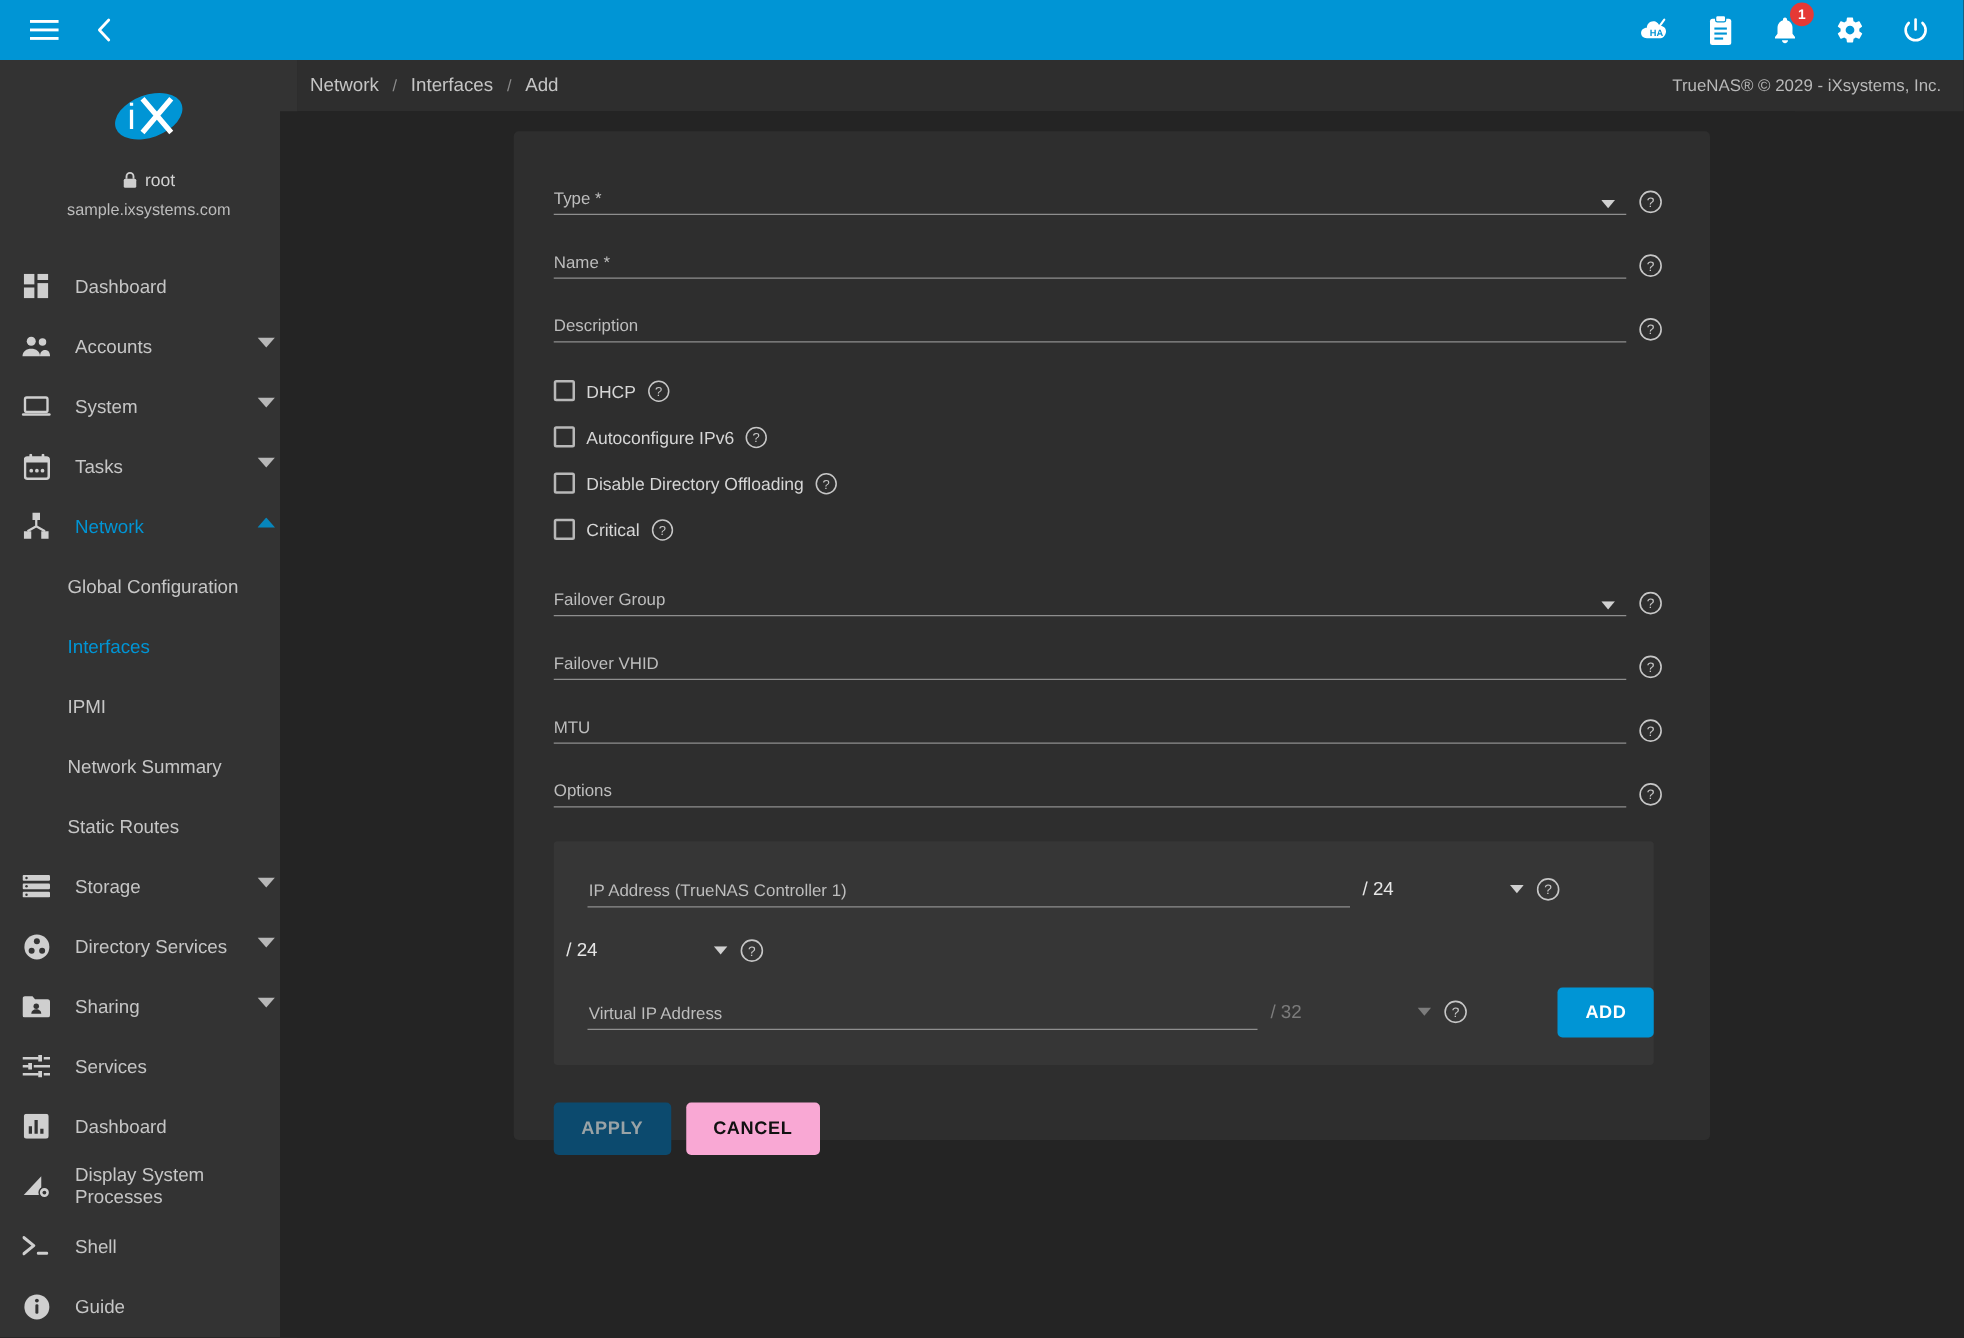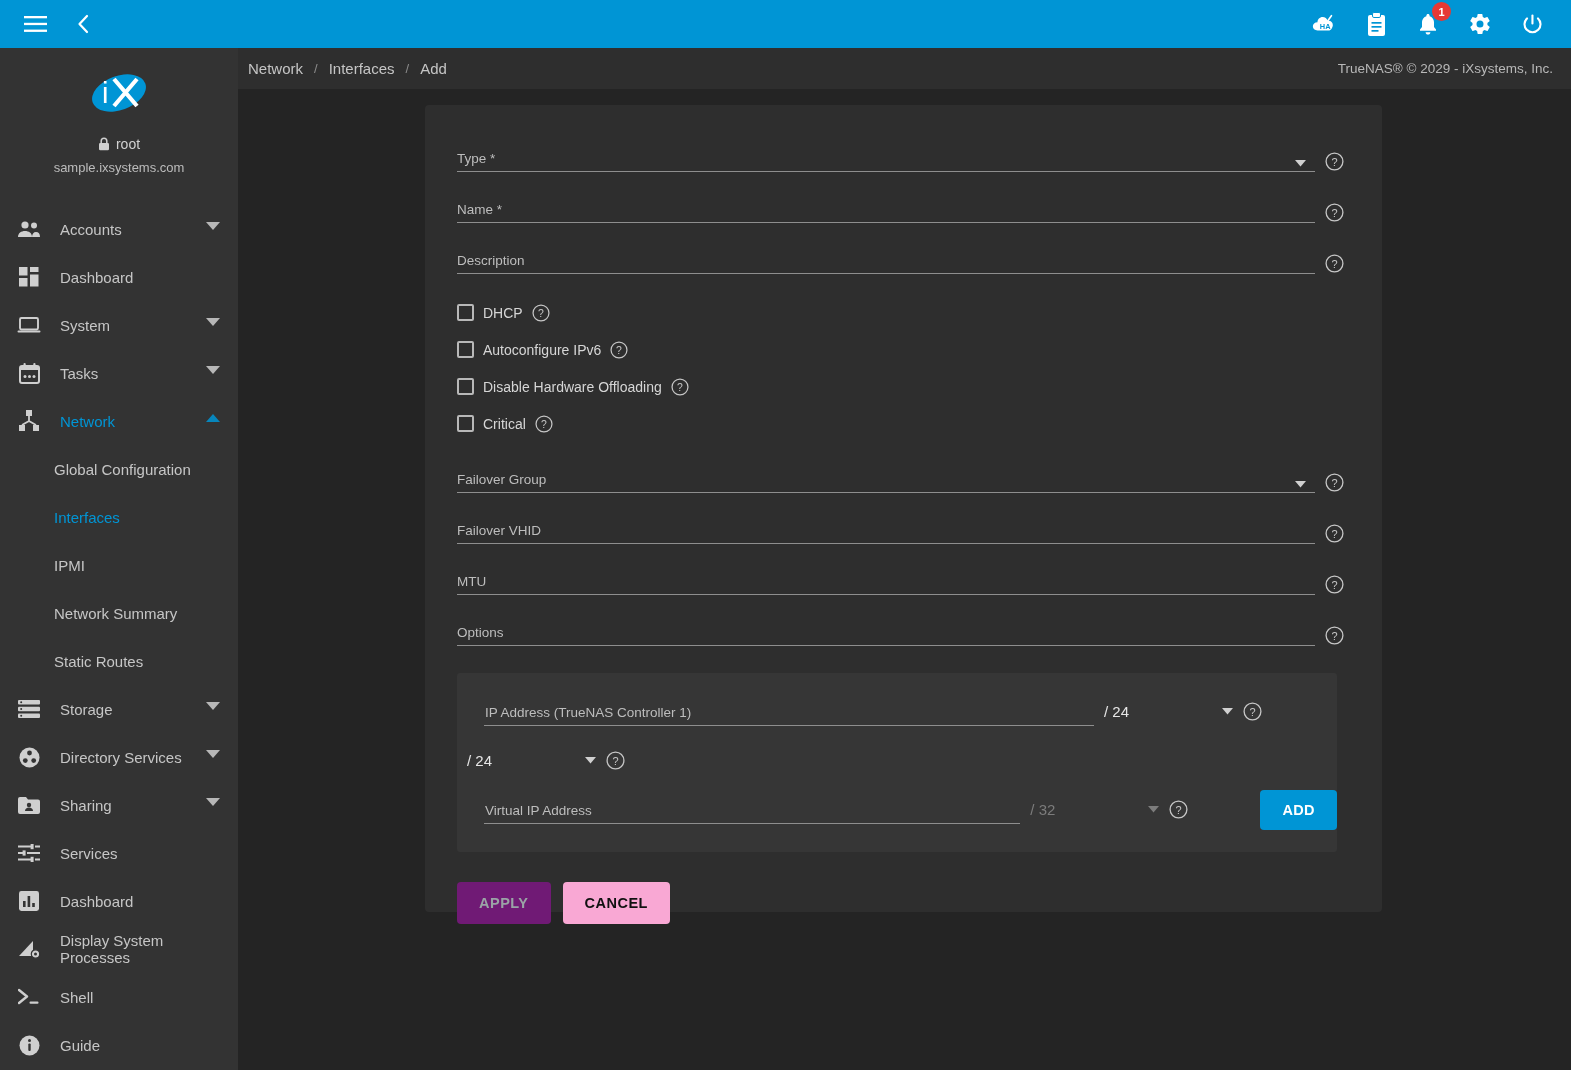--- a/index.html
+++ b/index.html
@@ -86,21 +86,21 @@
   .nav-item.active .nav-label, .nav-item.active .nav-caret { color: #0095d5; }
   .nav-item.active .nav-caret path { fill: #0095d5; }
   .sub-item {
     height: 48px; display: flex; align-items: center;
     padding-left: 54px; font-size: 15px; color: #c6c6c6; cursor: pointer;
   }
   .sub-item.active { color: #0095d5; }
 
   
   .main {
-    position: absolute; top: 89px; left: 238px;
+    position: absolute; top: 89px; left: 224px;
     width: 1212px; height: 981px; background: #242424;
   }
   .card {
     position: absolute; left: 187px; top: 16px;
     width: 957px; height: 807px;
     background: #2e2e2e; border-radius: 4px;
   }
   .form { padding: 28px 28px 0 15px; }
 
   .field { position: relative; height: 51px; margin: 0 0 0 0; }
@@ -151,21 +151,21 @@
     padding: 12px 22px; cursor: pointer; letter-spacing: .4px;
     font-family: "Liberation Sans", sans-serif;
   }
 
   .actions { display: flex; gap: 12px; padding: 30px 0 0 17px; }
   .btn {
     border: none; border-radius: 4px; font-size: 14.5px; font-weight: bold;
     padding: 13px 22px; cursor: pointer; letter-spacing: .5px;
     font-family: "Liberation Sans", sans-serif;
   }
-  .btn-apply { background: #701a75; color: #9aa3a6; }
+  .btn-apply { background: #0c4a6e; color: #9aa3a6; }
   .btn-cancel { background: #f9a8d4; color: #111; }
 
   svg { display: block; }
 </style>
 </head>
 <body>
 
 <div class="app">
 
   <div class="topbar">
@@ -246,45 +246,45 @@
         </svg>
         <span>root</span>
       </div>
       <div class="side-host">sample.ixsystems.com</div>
     </div>
 
     <div class="nav">
 
       <div class="nav-item">
         <span class="nav-ico">
+          <svg width="20" height="20" viewBox="0 0 20 20">
+              <rect x="0" y="0" width="8.5" height="8.5" fill="#cfcfcf"></rect>
+              <rect x="11" y="0" width="8.5" height="5" fill="#cfcfcf"></rect>
+              <rect x="0" y="11" width="8.5" height="8.5" fill="#cfcfcf"></rect>
+              <rect x="11" y="7.5" width="8.5" height="12" fill="#cfcfcf"></rect>
+            </svg>
+        </span>
+        <span class="nav-label">Dashboard</span>
+      </div>
+
+      <div class="nav-item">
+        <span class="nav-ico">
           <svg width="24" height="18" viewBox="0 0 24 18">
               <circle cx="8" cy="5" r="3.6" fill="#cfcfcf"></circle>
               <circle cx="17" cy="5.5" r="3" fill="#cfcfcf"></circle>
               <path d="M1 17c0-4 3.2-6 7-6s7 2 7 6z" fill="#cfcfcf"></path>
               <path d="M15 17c0-3 1.5-5 4-5s4 1.6 4 5z" fill="#cfcfcf"></path>
             </svg>
         </span>
         <span class="nav-label">Accounts</span>
         <span class="nav-caret">
           <svg width="14" height="9" viewBox="0 0 14 9">
               <path d="M0 0 L7 8 L14 0 Z" fill="#cfcfcf"></path>
             </svg>
         </span>
-      </div>
-
-      <div class="nav-item">
-        <span class="nav-ico">
-          <svg width="20" height="20" viewBox="0 0 20 20">
-              <rect x="0" y="0" width="8.5" height="8.5" fill="#cfcfcf"></rect>
-              <rect x="11" y="0" width="8.5" height="5" fill="#cfcfcf"></rect>
-              <rect x="0" y="11" width="8.5" height="8.5" fill="#cfcfcf"></rect>
-              <rect x="11" y="7.5" width="8.5" height="12" fill="#cfcfcf"></rect>
-            </svg>
-        </span>
-        <span class="nav-label">Dashboard</span>
       </div>
 
       <div class="nav-item">
         <span class="nav-ico">
           <svg width="24" height="18" viewBox="0 0 24 18">
               <rect x="3" y="2" width="18" height="11.5" rx="1.4" fill="none" stroke="#cfcfcf" stroke-width="1.9"></rect>
               <rect x="0.5" y="14.6" width="23" height="2" rx="1" fill="#cfcfcf"></rect>
             </svg>
         </span>
         <span class="nav-label">System</span>
@@ -517,21 +517,21 @@
           <span class="cb-label">Autoconfigure IPv6</span>
           <span class="cb-help">
             <svg width="18" height="18" viewBox="0 0 19 19">
                 <circle cx="9.5" cy="9.5" r="8.4" fill="none" stroke="#c6c6c6" stroke-width="1.3"></circle>
                 <text x="9.5" y="13.6" font-size="11" text-anchor="middle" fill="#c6c6c6" font-family="Liberation Sans, sans-serif">?</text>
               </svg>
           </span>
         </div>
         <div class="cb-row">
           <span class="cb-box"></span>
-          <span class="cb-label">Disable Hardware Offloading</span>
+          <span class="cb-label">Disable Directory Offloading</span>
           <span class="cb-help">
             <svg width="18" height="18" viewBox="0 0 19 19">
                 <circle cx="9.5" cy="9.5" r="8.4" fill="none" stroke="#c6c6c6" stroke-width="1.3"></circle>
                 <text x="9.5" y="13.6" font-size="11" text-anchor="middle" fill="#c6c6c6" font-family="Liberation Sans, sans-serif">?</text>
               </svg>
           </span>
         </div>
         <div class="cb-row">
           <span class="cb-box"></span>
           <span class="cb-label">Critical</span>

